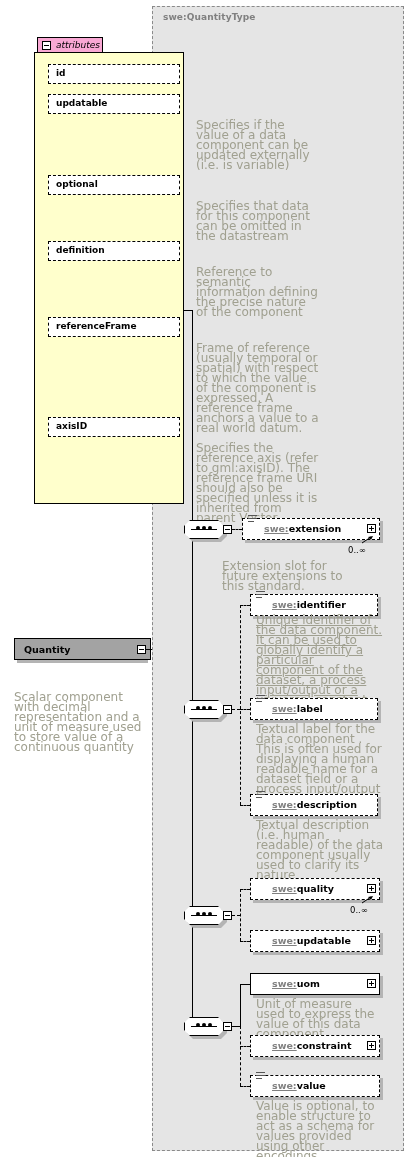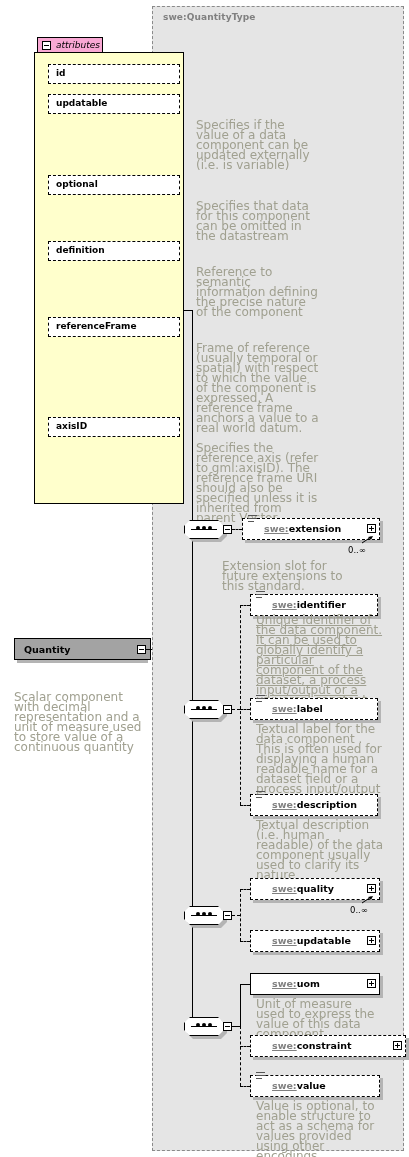--- a/index.html
+++ b/index.html
@@ -373,21 +373,21 @@
 <div class="dline-h" style="left:240px; top:1086px; width:10px;"></div>
 
 <div class="el required" style="left:250px; top:973px; width:130px;">
   <div class="eshadow"></div>
   <div class="ebox"></div>
   <span class="elabel"><span class="ns">swe:</span><span>uom</span></span>
   <span class="plus"></span>
 </div>
 <div class="doc" style="left:256px; top:999px; width:128px;">Unit of measure used to express the value of this data component</div>
 
-<div class="el" style="left:250px; top:1035px; width:156px;">
+<div class="el" style="left:250px; top:1035px; width:130px;">
   <div class="eshadow"></div>
   <div class="ebox"></div>
   <span class="elabel"><span class="ns">swe:</span><span>constraint</span></span>
   <span class="plus"></span>
 </div>
 
 <div class="el" style="left:250px; top:1075px; width:130px;">
   <div class="eshadow"></div>
   <div class="ebox"></div>
   <div class="seqglyph">

